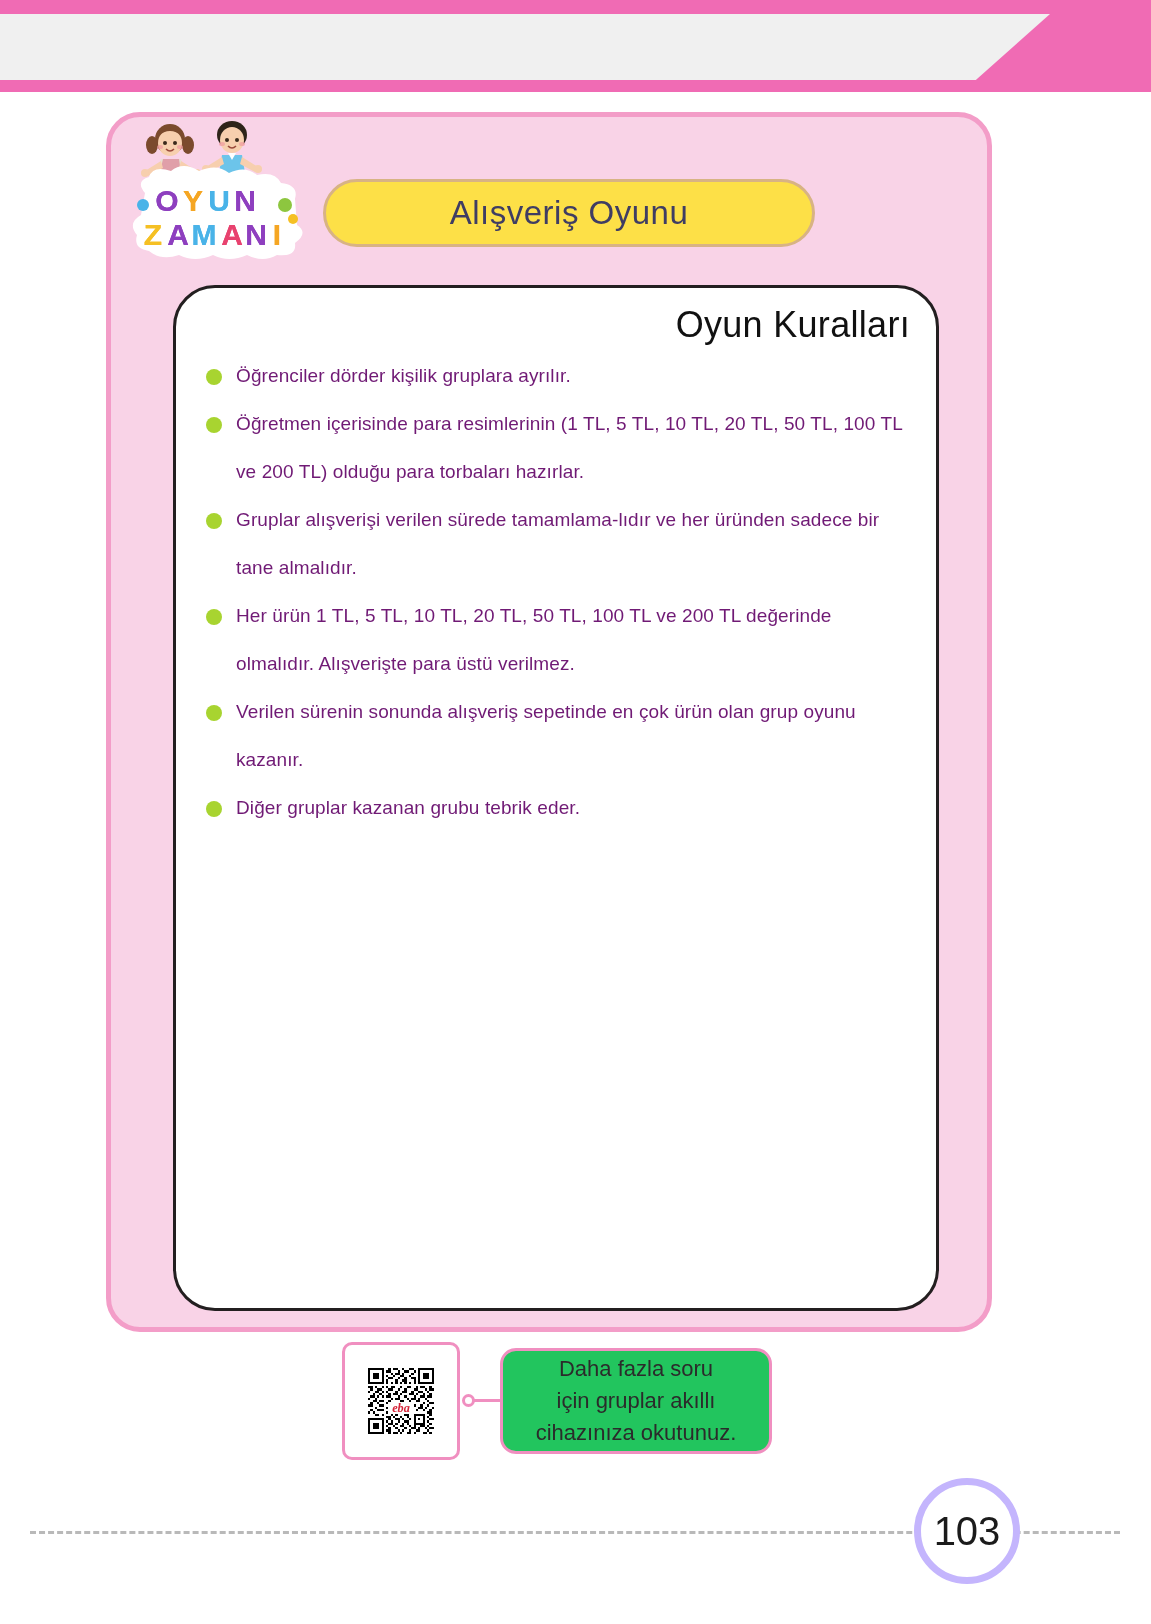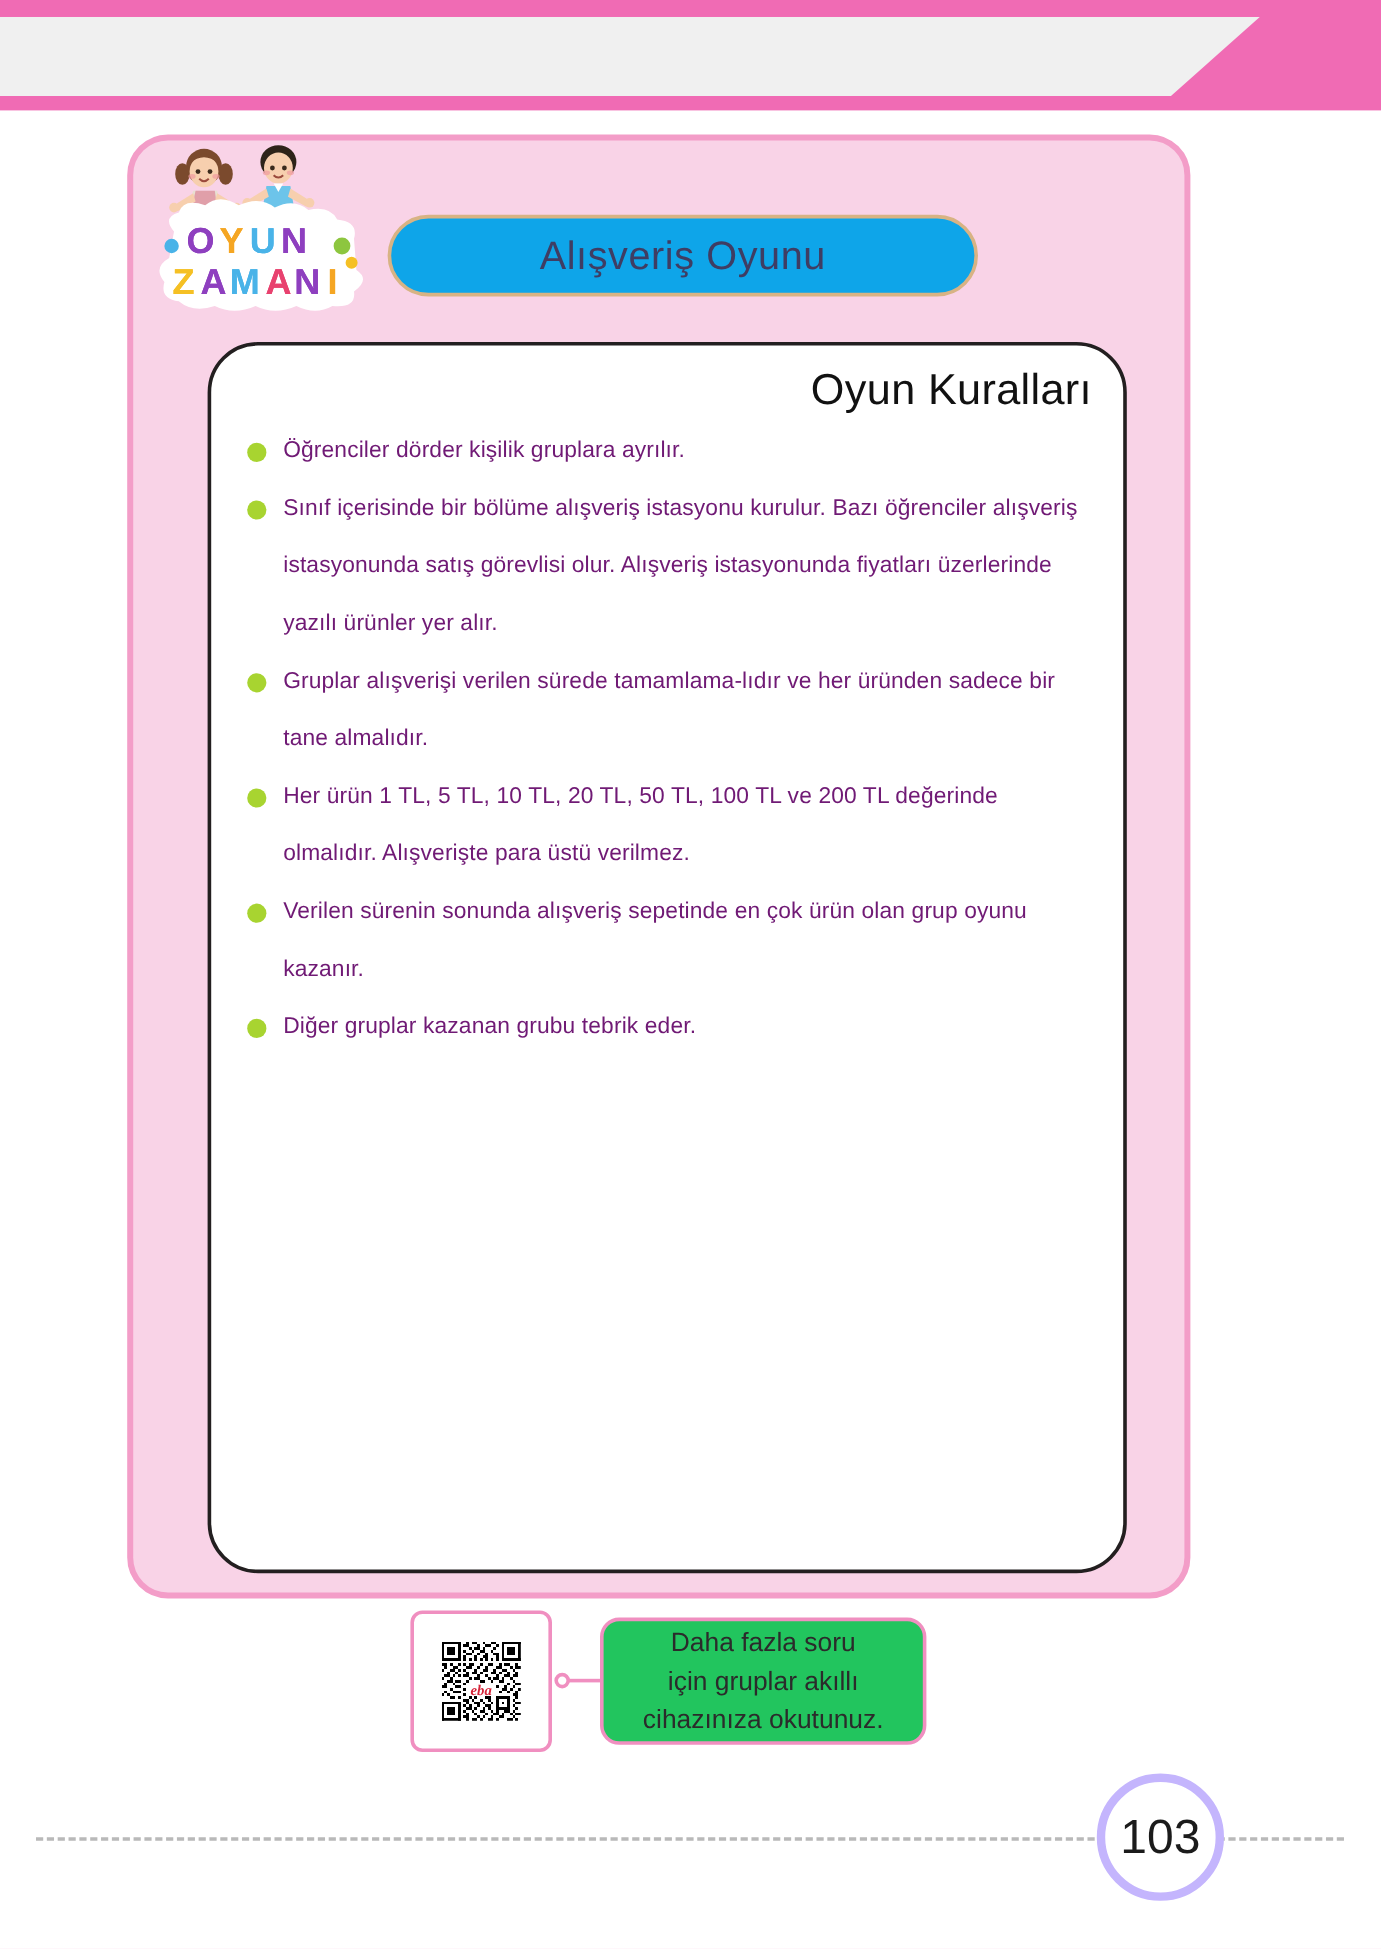--- a/index.html
+++ b/index.html
@@ -67,21 +67,21 @@
     height: 98px;
   }
 
   
   .title-pill {
     position: absolute;
     top: 62px;
     left: 212px;
     width: 492px;
     height: 68px;
-    background: #0ea5e9;
+    background: #fde047;
     border: 3px solid #d8b384;
     border-radius: 34px;
     display: flex;
     align-items: center;
     justify-content: center;
   }
   .title-pill-text {
     font-size: 33px;
     color: #3f3d63;
     letter-spacing: 0.5px;
@@ -303,21 +303,21 @@
 
   <div class="rules-card">
     <div class="rules-heading">Oyun Kuralları</div>
     <ul class="rules-list">
       <li class="rule-item">
         <span class="rule-bullet"></span>
         <span>Öğrenciler dörder kişilik gruplara ayrılır.</span>
       </li>
       <li class="rule-item">
         <span class="rule-bullet"></span>
-        <span>Sınıf içerisinde bir bölüme alışveriş istasyonu kurulur. Bazı öğrenciler alışveriş istasyonunda satış görevlisi olur. Alışveriş istasyonunda fiyatları üzerlerinde yazılı ürünler yer alır.</span>
+        <span>Öğretmen içerisinde para resimlerinin (1 TL, 5 TL, 10 TL, 20 TL, 50 TL, 100 TL ve 200 TL) olduğu para torbaları hazırlar.</span>
       </li>
       <li class="rule-item">
         <span class="rule-bullet"></span>
         <span>Gruplar alışverişi verilen sürede tamamlama-lıdır ve her üründen sadece bir tane almalıdır.</span>
       </li>
       <li class="rule-item">
         <span class="rule-bullet"></span>
         <span>Her ürün 1 TL, 5 TL, 10 TL, 20 TL, 50 TL, 100 TL ve 200 TL değerinde olmalıdır. Alışverişte para üstü verilmez.</span>
       </li>
       <li class="rule-item">

